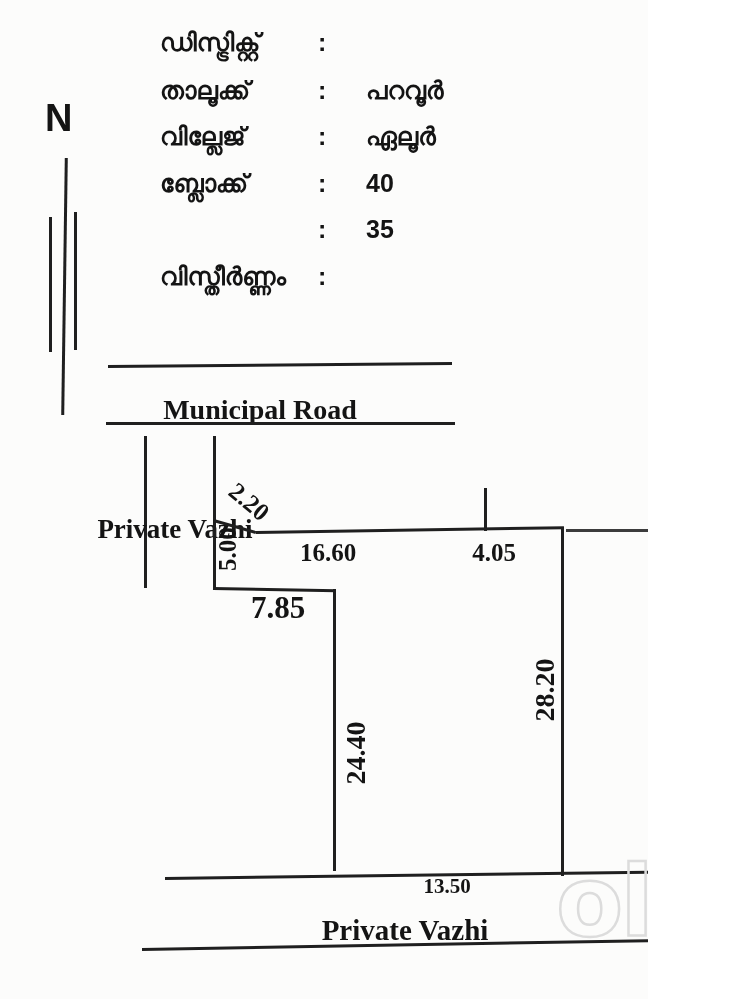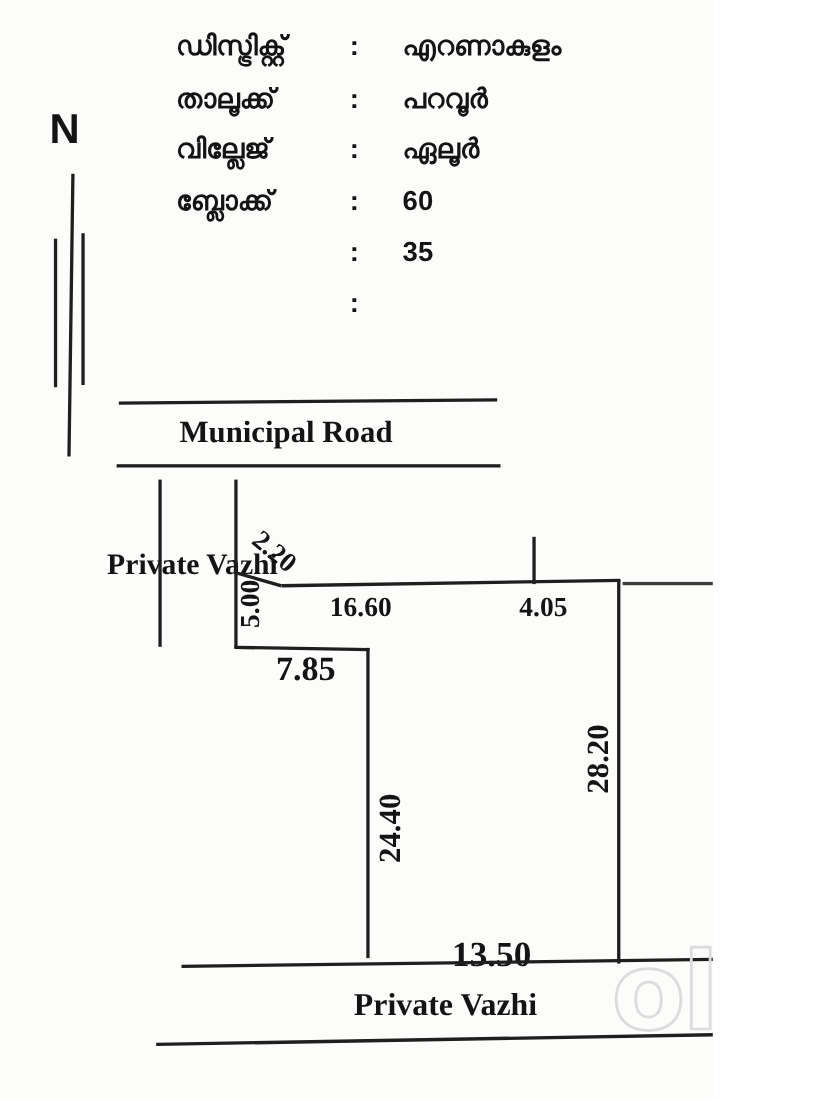--- a/index.html
+++ b/index.html
@@ -17,63 +17,63 @@
               font-size:25px; font-weight:700; white-space:nowrap; }
   .info-row .lbl { position:absolute; left:0; top:0; }
   .info-row .sep { position:absolute; left:158px; top:0; }
   .info-row .val { position:absolute; left:206px; top:0; }
 
   
   .dim { position:absolute; font-size:25px; font-weight:700; white-space:nowrap;
          transform:translate(-50%,-50%); }
   .rot90  { transform:translate(-50%,-50%) rotate(-90deg); }
   .road-label { position:absolute; font-weight:700; white-space:nowrap;
-                transform:translate(-50%,-50%); }
+                transform:translate(-50%,-50%);margin-top:16px; }
 
   
   .north { position:absolute; left:45px; top:99px; font-size:38px; font-weight:700;
            line-height:1; }
 
   
   .wm-logo { position:absolute; left:556px; top:853px; font-size:98px; font-weight:700;
              line-height:1; letter-spacing:-3px; color:transparent;
              -webkit-text-stroke:2.5px #dcdcdc; font-family:"DejaVu Sans",sans-serif; }
   .wm-country { position:absolute; left:669px; top:941px; font-size:9px;
                 letter-spacing:3px; color:#c9c9c9; font-weight:700; }
 </style>
 </head>
 <body>
 
 <div class="canvas">
 
   <div class="info-row" style="top:28px">
     <span class="lbl">ഡിസ്ട്രിക്റ്റ്</span>
     <span class="sep">:</span>
-    <span class="val">എറണാകുളം</span>
   </div>
   <div class="info-row" style="top:76px">
     <span class="lbl">താലൂക്ക്</span>
     <span class="sep">:</span>
     <span class="val">പറവൂർ</span>
   </div>
   <div class="info-row" style="top:122px">
     <span class="lbl">വില്ലേജ്</span>
     <span class="sep">:</span>
     <span class="val">ഏലൂർ</span>
   </div>
   <div class="info-row" style="top:169px">
     <span class="lbl">ബ്ലോക്ക്</span>
     <span class="sep">:</span>
-    <span class="val">60</span>
+    <span class="val">40</span>
   </div>
   <div class="info-row" style="top:215px">
     <span class="sep">:</span>
     <span class="val">35</span>
   </div>
   <div class="info-row" style="top:262px">
+    <span class="lbl">വിസ്തീർണ്ണം</span>
     <span class="sep">:</span>
   </div>
 
   <div class="north">N</div>
   <div class="ln" style="left:49px;top:217px;width:3px;height:135px"></div>
   <div class="ln" style="left:63px;top:158px;width:3px;height:257px;transform:rotate(0.8deg)"></div>
   <div class="ln" style="left:74px;top:212px;width:3px;height:138px"></div>
 
   <div class="ln" style="left:108px;top:365px;width:344px;height:3px;transform:rotate(-0.5deg);transform-origin:left center"></div>
   <div class="road-label serif" style="left:260px;top:394px;font-size:28px">Municipal Road</div>
@@ -91,21 +91,21 @@
   <div class="ln" style="left:333px;top:589px;width:3px;height:282px"></div>
   <div class="ln" style="left:561px;top:527px;width:3px;height:349px"></div>
 
   <div class="dim serif" style="left:249px;top:502px;font-size:25px;transform:translate(-50%,-50%) rotate(40deg)">2.20</div>
   <div class="dim serif rot90" style="left:228px;top:549px;font-size:25px">5.00</div>
   <div class="dim serif" style="left:328px;top:553px">16.60</div>
   <div class="dim serif" style="left:494px;top:553px">4.05</div>
   <div class="dim serif" style="left:278px;top:608px;font-size:31px">7.85</div>
   <div class="dim serif rot90" style="left:356px;top:753px;font-size:28px">24.40</div>
   <div class="dim serif rot90" style="left:545px;top:690px;font-size:28px">28.20</div>
-  <div class="dim serif" style="left:447px;top:868px;font-size:32px">13.50</div>
+  <div class="dim serif" style="left:447px;top:886px;font-size:21px">13.50</div>
 
   <div class="ln" style="left:165px;top:877px;width:530px;height:3px;transform:rotate(-0.75deg);transform-origin:left center"></div>
   <div class="road-label serif" style="left:405px;top:914px;font-size:29px">Private Vazhi</div>
   <div class="ln" style="left:142px;top:948px;width:554px;height:3px;transform:rotate(-1deg);transform-origin:left center"></div>
 
   <div class="wm-logo">olx</div>
   <div class="wm-country">INDIA</div>
 
 </div>
 

